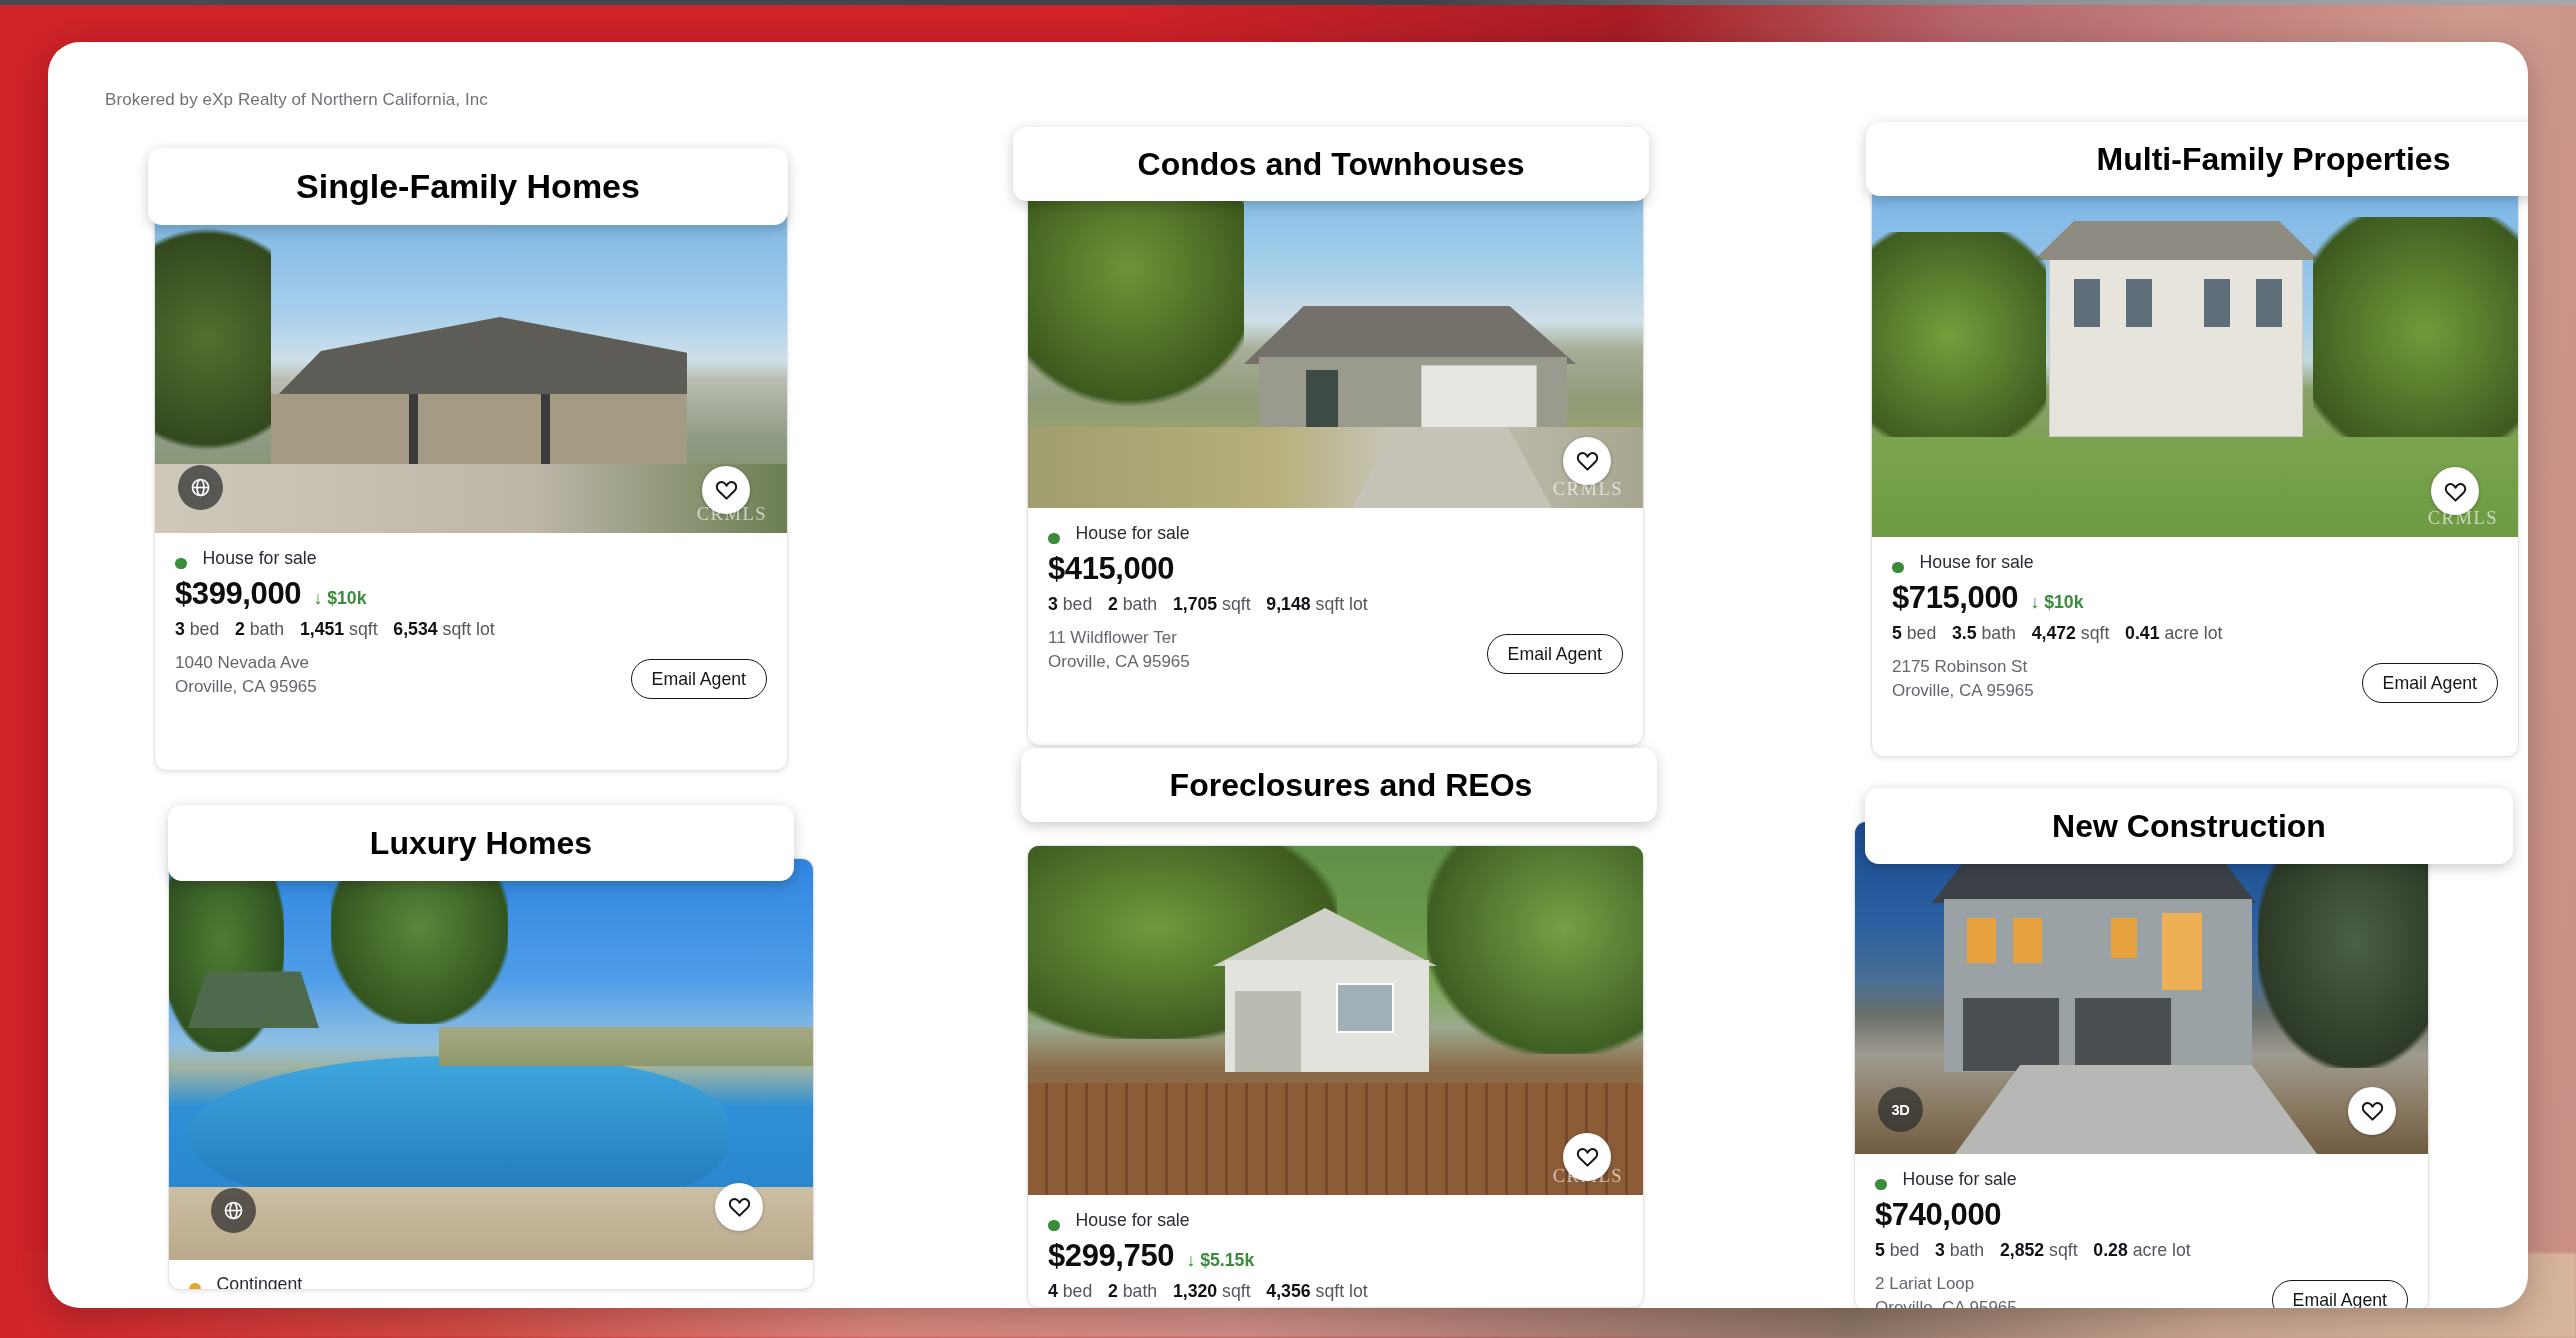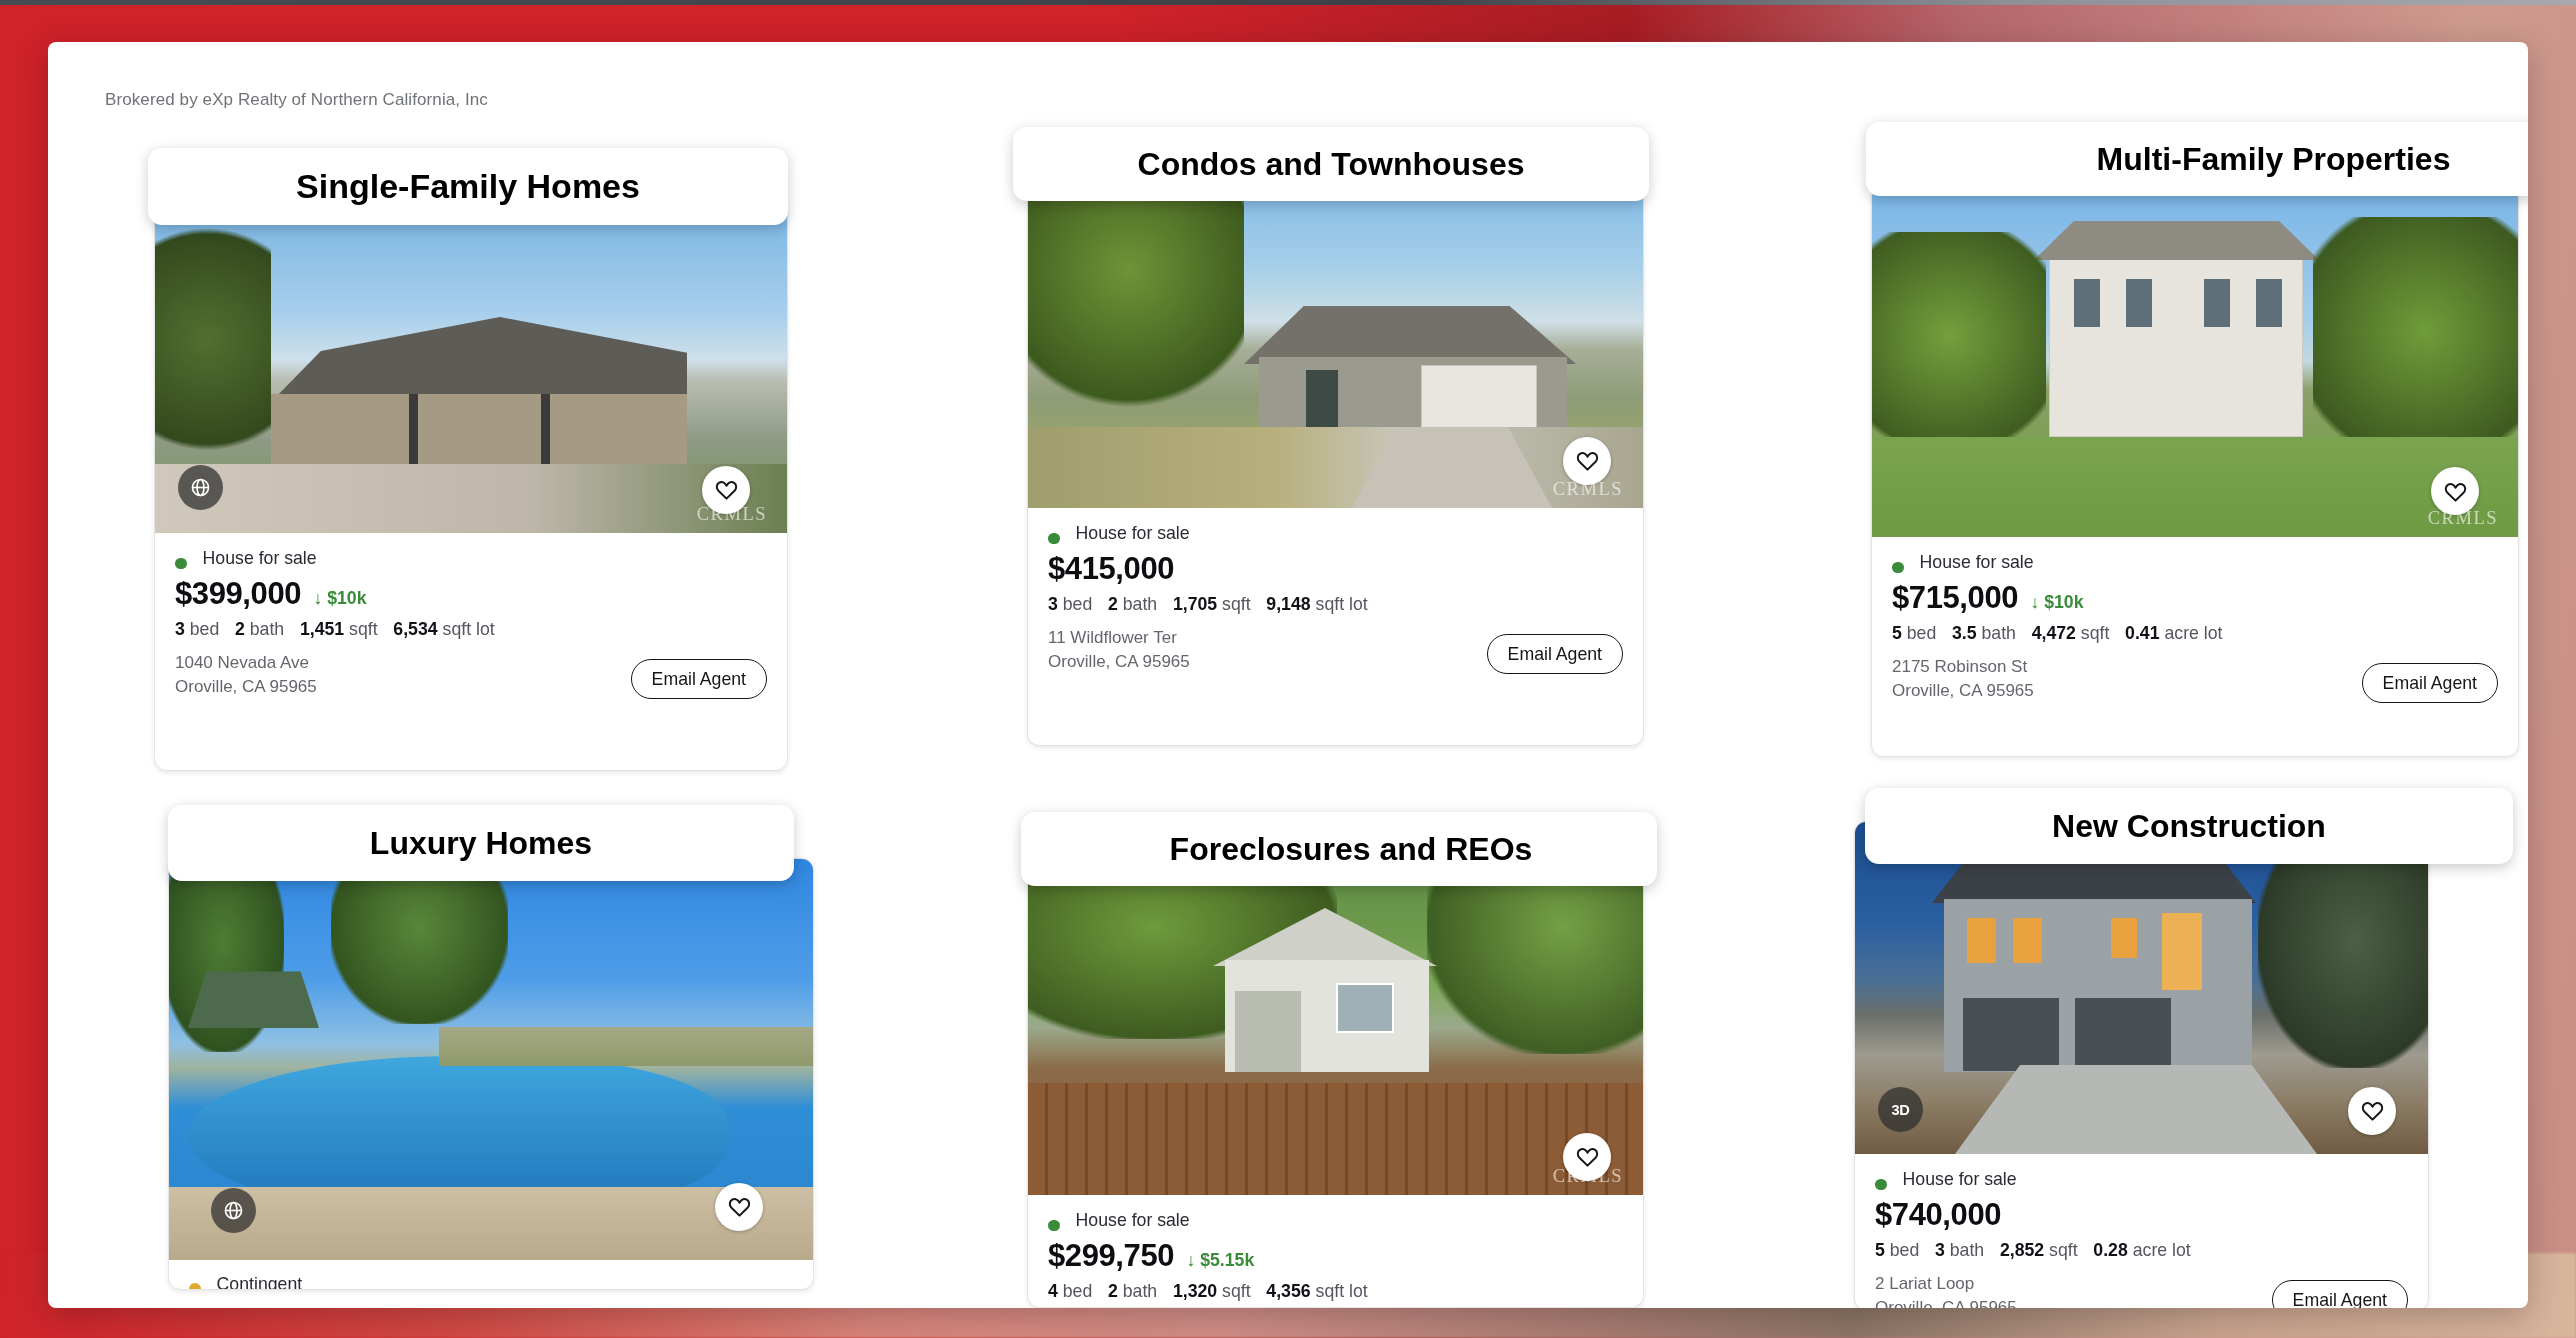--- a/index.html
+++ b/index.html
@@ -49,21 +49,21 @@
   }
 
   
   #panel {
     position: absolute;
     left: 48px;
     top: 42px;
     width: 2480px;
     height: 1266px;
     background: #ffffff;
-    border-radius: 8px;
+    border-radius: 32px;
     box-shadow: 0 7.7px 32px rgba(0,0,0,.22);
     overflow: hidden;
   }
 
   #broker-line {
     position: absolute;
     left: 57px;
     top: 48px;
     font-size: 17px;
     color: #6f7277;
@@ -446,18 +446,18 @@
   </div>
 
   <div class="cat-label" style="left:100px; top:106px; width:640px; height:77px; font-size:34px;">Single-Family Homes</div>
 
   <div class="cat-label" style="left:965px; top:85px; width:636px; height:74px; font-size:32px;">Condos and Townhouses</div>
 
   <div class="cat-label" style="left:1818px; top:80px; width:775px; height:74px; font-size:32px;padding-left:40px;">Multi-Family Properties</div>
 
   <div class="cat-label" style="left:120px; top:763px; width:626px; height:76px; font-size:32px;">Luxury Homes</div>
 
-  <div class="cat-label" style="left:973px; top:770px; width:636px; height:74px; font-size:32px;padding-left:24px;">Foreclosures and REOs</div>
+  <div class="cat-label" style="left:973px; top:706px; width:636px; height:74px; font-size:32px;padding-left:24px;">Foreclosures and REOs</div>
 
   <div class="cat-label" style="left:1817px; top:746px; width:648px; height:76px; font-size:32px;">New Construction</div>
 
 </div>
 
 
 </body></html>

